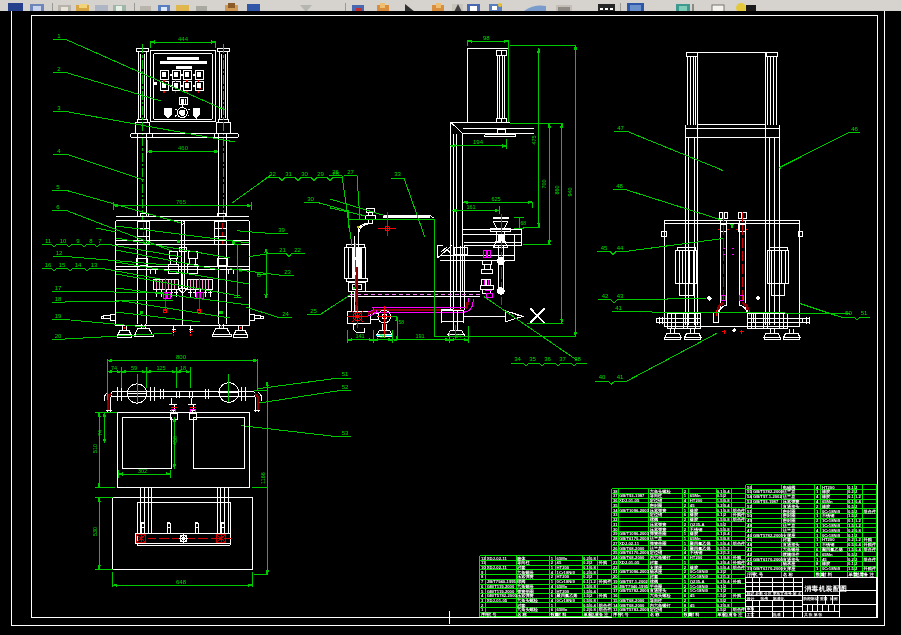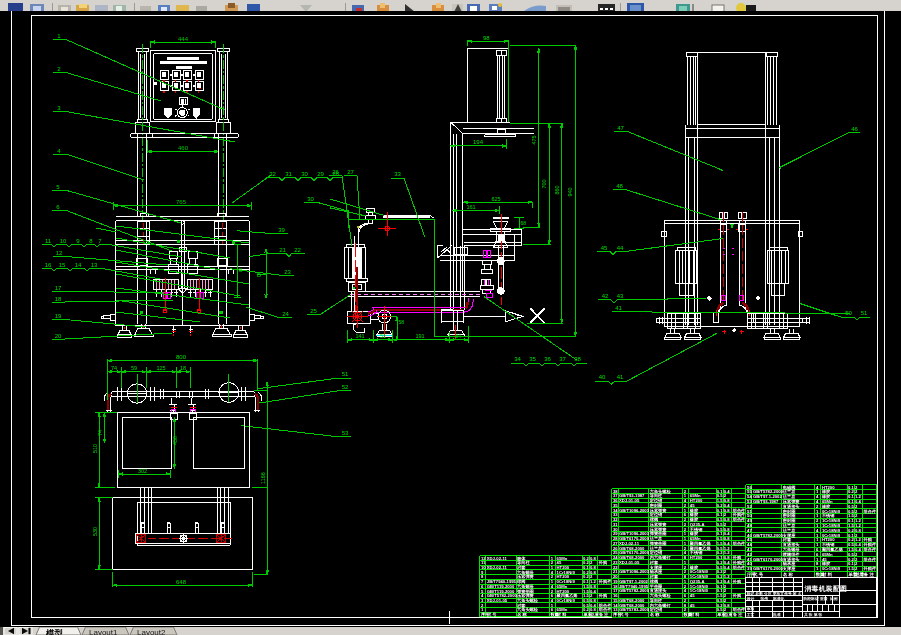--- a/index.html
+++ b/index.html
@@ -1433,38 +1433,13 @@
 <text x="746.8" y="616.3">工艺</text>
           <text x="773" y="616.3">批准</text>
 <text x="803.5" y="599.7">阶段标记</text>
           <text x="820" y="599.7">重量</text>
           <text x="830" y="599.7">比例</text>
 <text x="804" y="616.3">共  张  第  张</text>
 </g>
 </g>
 </svg>
 
-<div class="abs" id="tabbar" style="left:0;top:627px;width:901px;height:8px;background:#d6d3ce;overflow:hidden;">
-<svg width="901" height="8" viewBox="0 0 901 8" style="position:absolute;left:0;top:0;">
-<rect x="0" y="0" width="901" height="8" fill="#d6d3ce"></rect>
-<rect x="0" y="0" width="3" height="8" fill="#55534e"></rect>
-
-<g>
-<rect x="4" y="0.5" width="13" height="7.5" fill="#d6d3ce" stroke="#f8f7f4"></rect>
-<path d="M8,4 l6,-3.2 v6.4 z" fill="#0a0a0a"></path>
-<rect x="19" y="0.5" width="13" height="7.5" fill="#d6d3ce" stroke="#f8f7f4"></rect>
-<path d="M22,0.8 l6,3.2 -6,3.2 z" fill="#0a0a0a"></path>
-          <rect x="28.5" y="0.8" width="2" height="6.4" fill="#0a0a0a"></rect>
-</g>
-
-<g font-family="Liberation Sans, sans-serif">
-<path d="M36,8 l3.5,-8 h38 l3.5,8 z" fill="#f2f0ec" stroke="#7a7870"></path>
-<text x="46" y="8.6" font-size="8.4" fill="#000" font-weight="bold">模型</text>
-
-<path d="M82,8 l3.5,-8 h40 l3.5,8 z" fill="#cac6be" stroke="#7a7870"></path>
-<text x="89" y="8.3" font-size="8" fill="#1a1a1a">Layout1</text>
-
-<path d="M130,8 l3.5,-8 h40 l3.5,8 z" fill="#cac6be" stroke="#7a7870"></path>
-<text x="137" y="8.3" font-size="8" fill="#1a1a1a">Layout2</text>
-</g>
-</svg>
 </div>
-</div>
 
 </body></html>

